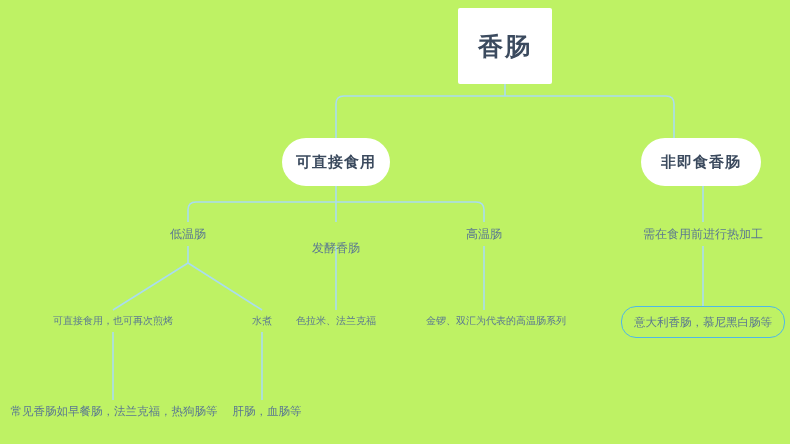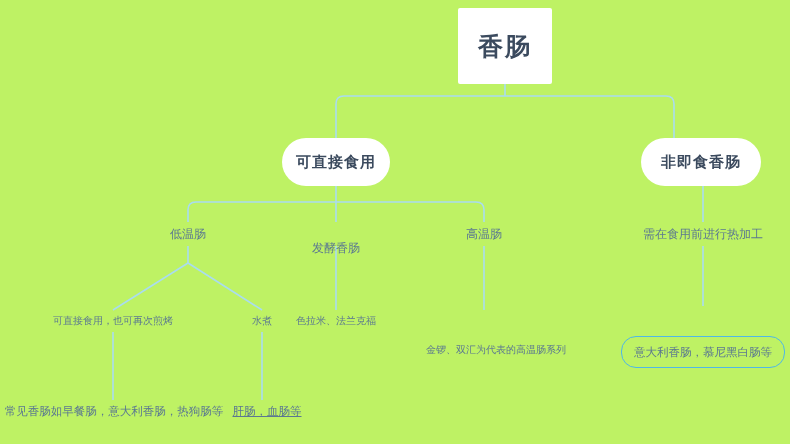--- a/index.html
+++ b/index.html
@@ -72,21 +72,20 @@
     font-size: 11.5px;
     background: transparent;
   }
   
   .node-boxed {
     color: #5b7891;
     font-size: 11.5px;
     background: transparent;
     border: 1.5px solid #4fb8e6;
     border-radius: 15px;
-    margin-top: 30px;
   }
 </style>
 </head>
 <body>
 
 <div id="canvas">
 
   <svg class="connectors" viewBox="0 0 790 444" xmlns="http://www.w3.org/2000/svg">
     <g fill="none" stroke="#a9dcf0" stroke-width="1.6" stroke-linecap="butt">
 
@@ -128,21 +127,21 @@
   <div class="node node-l3" style="left:444px; top:222px; width:80px; height:24px;">高温肠</div>
 
   <div class="node node-l3" style="left:623px; top:222px; width:160px; height:24px;text-align:center;">需在食用前进行热加工</div>
 
   <div class="node node-l4" style="left:28px; top:310px; width:170px; height:22px;">可直接食用，也可再次煎烤</div>
 
   <div class="node node-l4" style="left:232px; top:310px; width:60px; height:22px;">水煮</div>
 
   <div class="node node-l4" style="left:258px; top:310px; width:156px; height:22px; left:258px;">色拉米、法兰克福</div>
 
-  <div class="node node-l4" style="left:400px; top:310px; width:192px; height:22px;margin-top:29px;">金锣、双汇为代表的高温肠系列</div>
+  <div class="node node-l4" style="left:400px; top:310px; width:192px; height:22px;">金锣、双汇为代表的高温肠系列</div>
 
   <div class="node node-boxed" style="left:621px; top:306px; width:164px; height:32px;">意大利香肠，慕尼黑白肠等</div>
 
-  <div class="node node-l5" style="left:5px; top:400px; width:218px; height:22px;">常见香肠如早餐肠，意大利香肠，热狗肠等</div>
+  <div class="node node-l5" style="left:5px; top:400px; width:218px; height:22px;">常见香肠如早餐肠，法兰克福，热狗肠等</div>
 
-  <div class="node node-l5" style="left:222px; top:400px; width:90px; height:22px;text-decoration:underline;">肝肠，血肠等</div>
+  <div class="node node-l5" style="left:222px; top:400px; width:90px; height:22px;">肝肠，血肠等</div>
 
 </div>
 
 </body></html>

